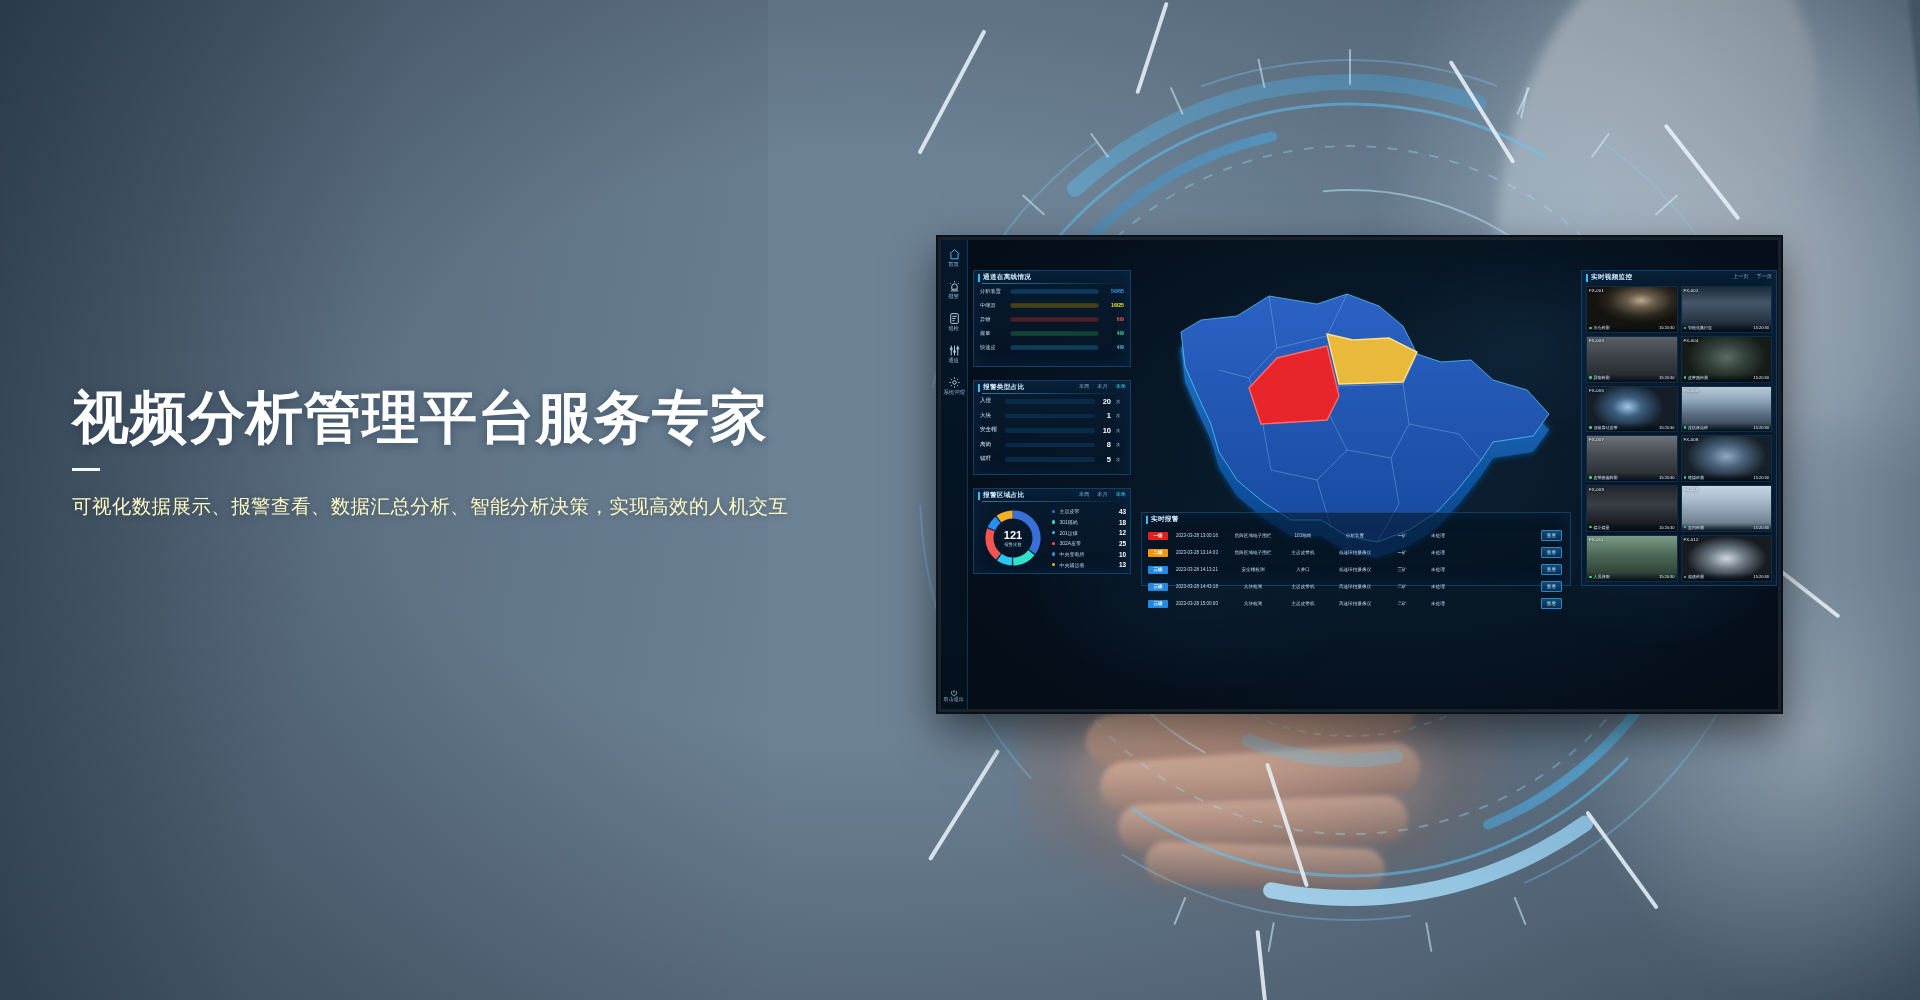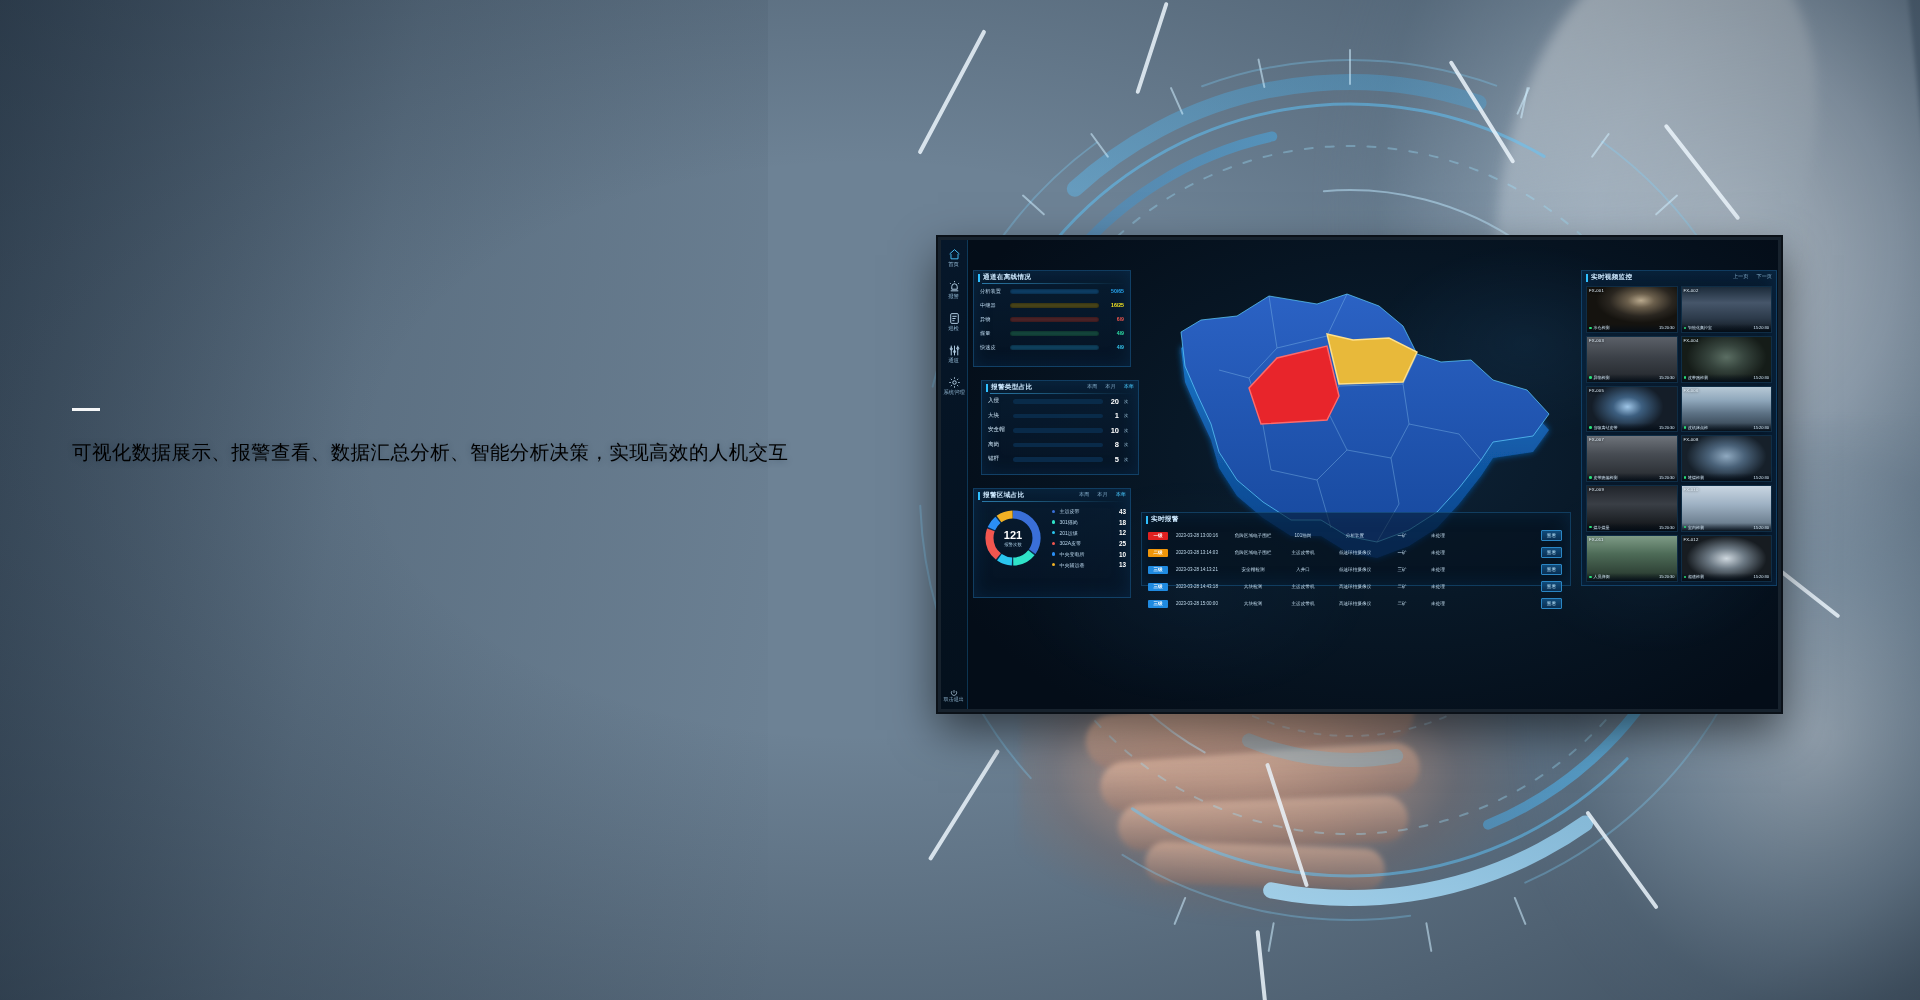--- a/index.html
+++ b/index.html
@@ -266,22 +266,24 @@
 <div class="ray" style="left:1150px; top:0px;   width:4px; height:96px;  transform:rotate(18deg);"></div>
 <div class="ray" style="left:1480px; top:52px;  width:4px; height:120px; transform:rotate(-32deg);"></div>
 <div class="ray" style="left:1700px; top:112px; width:4px; height:120px; transform:rotate(-38deg);"></div>
 <div class="ray" style="left:1790px; top:520px; width:4px; height:120px; transform:rotate(-52deg);"></div>
 <div class="ray" style="left:1620px; top:800px; width:4px; height:120px; transform:rotate(-36deg);"></div>
 <div class="ray" style="left:1285px; top:760px; width:4px; height:130px; transform:rotate(-18deg);"></div>
 <div class="ray" style="left:1260px; top:930px; width:4px; height:86px;  transform:rotate(-6deg);"></div>
 <div class="ray" style="left:962px;  top:740px; width:4px; height:130px; transform:rotate(32deg);"></div>
 
 <div style="position:absolute; left:72px; top:388px; width:780px;">
+  <h1 style="font-size:57px; font-weight:700; color:#ffffff; letter-spacing:1px; line-height:1.05;
+             text-shadow:0 2px 10px rgba(20,40,60,.45);">视频分析管理平台服务专家</h1>
   <div style="width:28px; height:3px; background:#ffffff; margin-top:20px; opacity:.95;"></div>
-  <div style="margin-top:28px; font-size:19.5px; color:#000000; letter-spacing:.4px;
+  <div style="margin-top:22px; font-size:19.5px; color:#fef9c3; letter-spacing:.4px;
               text-shadow:0 1px 6px rgba(20,40,60,.4);">可视化数据展示、报警查看、数据汇总分析、智能分析决策，实现高效的人机交互</div>
 </div>
 
 <div id="monitor">
   <div id="screen">
     <div class="screen-tex"></div>
 
 
     <div class="sidebar">
       <div class="nav-item active">
@@ -428,21 +430,21 @@
             <span class="val" style="color: rgb(47, 227, 168);">4/9</span>
           </div>
           <div class="prow">
             <span class="lb">快速皮</span>
             <span class="ptrack" style="background: rgb(14, 63, 92);"><span class="pfill" style="width: 44%; background: rgb(53, 199, 240); box-shadow: rgb(53, 199, 240) 0px 0px 4px;"></span></span>
             <span class="val" style="color: rgb(53, 199, 240);">4/9</span>
           </div>
         </div>
     </div>
 
-    <div class="panel" style="left:40px; top:140px; width:158px; height:95px;">
+    <div class="panel" style="left:32px; top:140px; width:158px; height:95px;">
       <div class="p-head">
         <span class="bar"></span>
         <span class="p-title">报警类型占比</span>
         <span class="p-tabs" id="alarm-type-tabs">
             <span class="p-tab">本周</span>
             <span class="p-tab">本月</span>
             <span class="p-tab on">本年</span>
           </span>
         <span class="p-head-line"></span>
       </div>
@@ -473,21 +475,21 @@
           </div>
           <div class="arow">
             <span class="lb">锚杆</span>
             <span class="atrack"><span class="afill" style="width: 34%;"></span></span>
             <span class="num">5</span>
             <span class="unit">次</span>
           </div>
         </div>
     </div>
 
-    <div class="panel" style="left:32px; top:248px; width:158px; height:110px;">
+    <div class="panel" style="left:32px; top:248px; width:158px; height:86px;">
       <div class="p-head">
         <span class="bar"></span>
         <span class="p-title">报警区域占比</span>
         <span class="p-tabs" id="alarm-area-tabs">
             <span class="p-tab">本周</span>
             <span class="p-tab">本月</span>
             <span class="p-tab on">本年</span>
           </span>
         <span class="p-head-line"></span>
       </div>

